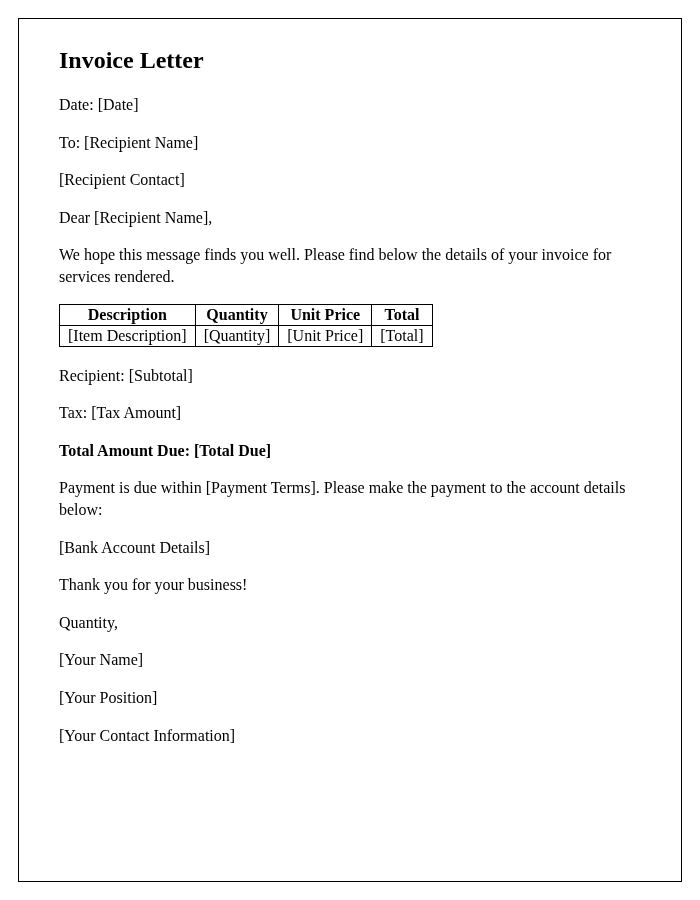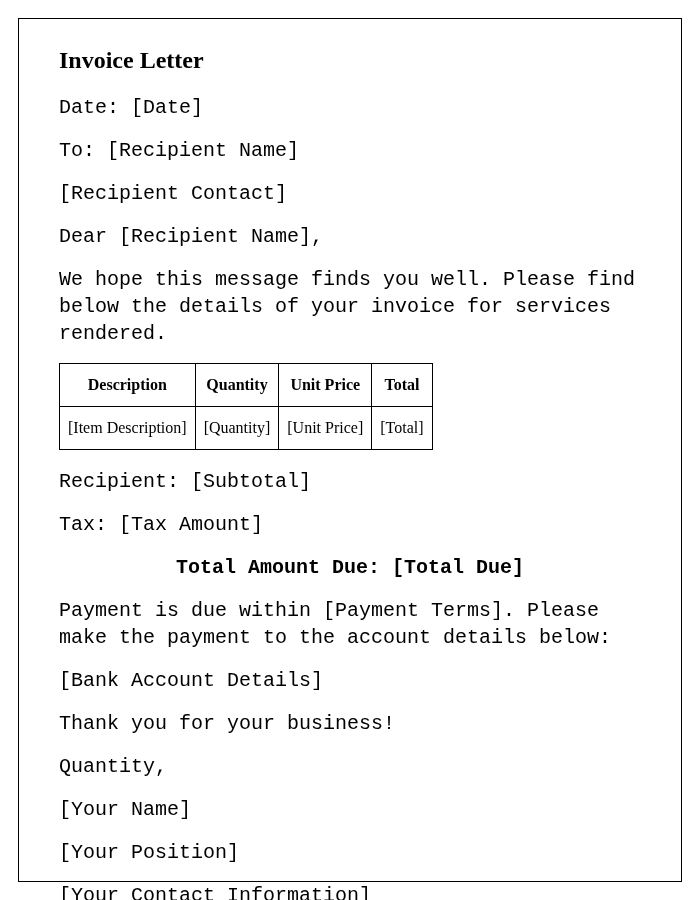--- a/index.html
+++ b/index.html
@@ -19,36 +19,34 @@
       width: 100%;
       height: 100%;
       padding: 28px 40px;
     }
     h1 {
       font-size: 24px;
       font-weight: bold;
       margin-bottom: 20px;
     }
     p {
-      font-size: 20px;
+      font-size: 16px;
       margin-bottom: 16px;
       line-height: 1.35;
-      font-family: Liberation Mono, monospace;
     }
     .bold {
       font-weight: bold;
-      text-align: center;
     }
     table {
       border-collapse: collapse;
       margin-bottom: 18px;
     }
     th, td {
       border: 1px solid #000;
-      padding: 12px 8px;
+      padding: 1px 8px;
       font-size: 16px;
       text-align: center;
     }
     th {
       font-weight: bold;
     }
   </style>
 </head>
 <body>
 

